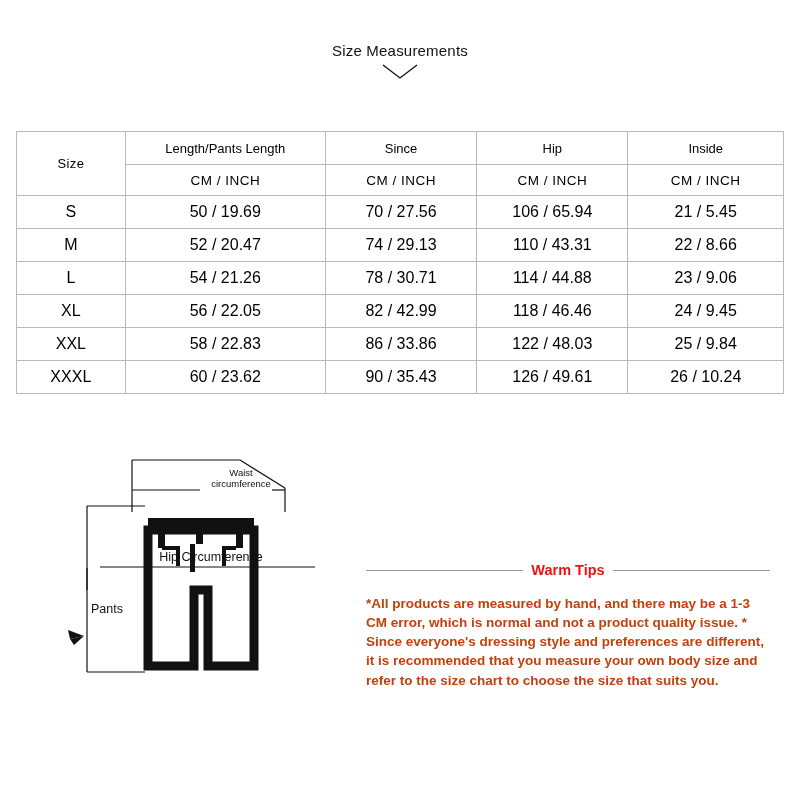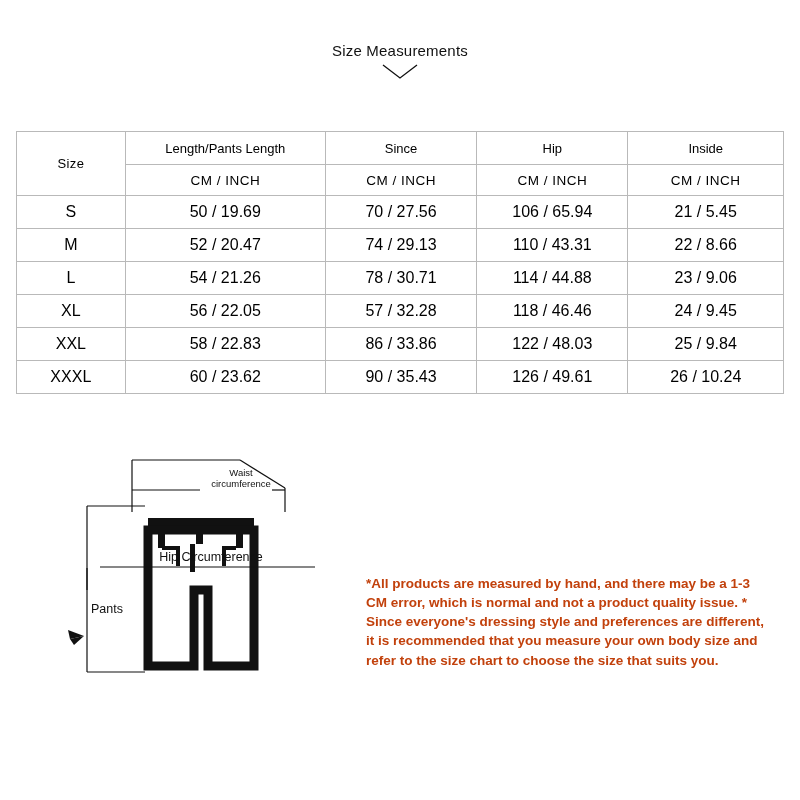--- a/index.html
+++ b/index.html
@@ -202,21 +202,21 @@
     <tr class="data-row">
       <td class="size-cell">L</td>
       <td>54 / 21.26</td>
       <td>78 / 30.71</td>
       <td>114 / 44.88</td>
       <td>23 / 9.06</td>
     </tr>
     <tr class="data-row">
       <td class="size-cell">XL</td>
       <td>56 / 22.05</td>
-      <td>57 / 32.28</td>
+      <td>82 / 42.99</td>
       <td>118 / 46.46</td>
       <td>24 / 9.45</td>
     </tr>
     <tr class="data-row">
       <td class="size-cell">XXL</td>
       <td>58 / 22.83</td>
       <td>86 / 33.86</td>
       <td>122 / 48.03</td>
       <td>25 / 9.84</td>
     </tr>
@@ -272,14 +272,19 @@
       <path d="M60 127 L275 127"></path>
     </g>
   </svg>
 
   <div class="diag-label" id="label-waist">Waist circumference</div>
   <div class="diag-label" id="label-hip">Hip Circumference</div>
   <div class="diag-label" id="label-pants">Pants</div>
 </div>
 
 <div id="tips">
+  <div id="tips-head">
+    <span class="rule"></span>
+    <span id="tips-title">Warm Tips</span>
+    <span class="rule"></span>
+  </div>
   <div id="tips-body">*All products are measured by hand, and there may be a 1-3 CM error, which is normal and not a product quality issue. * Since everyone's dressing style and preferences are different, it is recommended that you measure your own body size and refer to the size chart to choose the size that suits you.</div>
 </div>
 
 </body></html>

